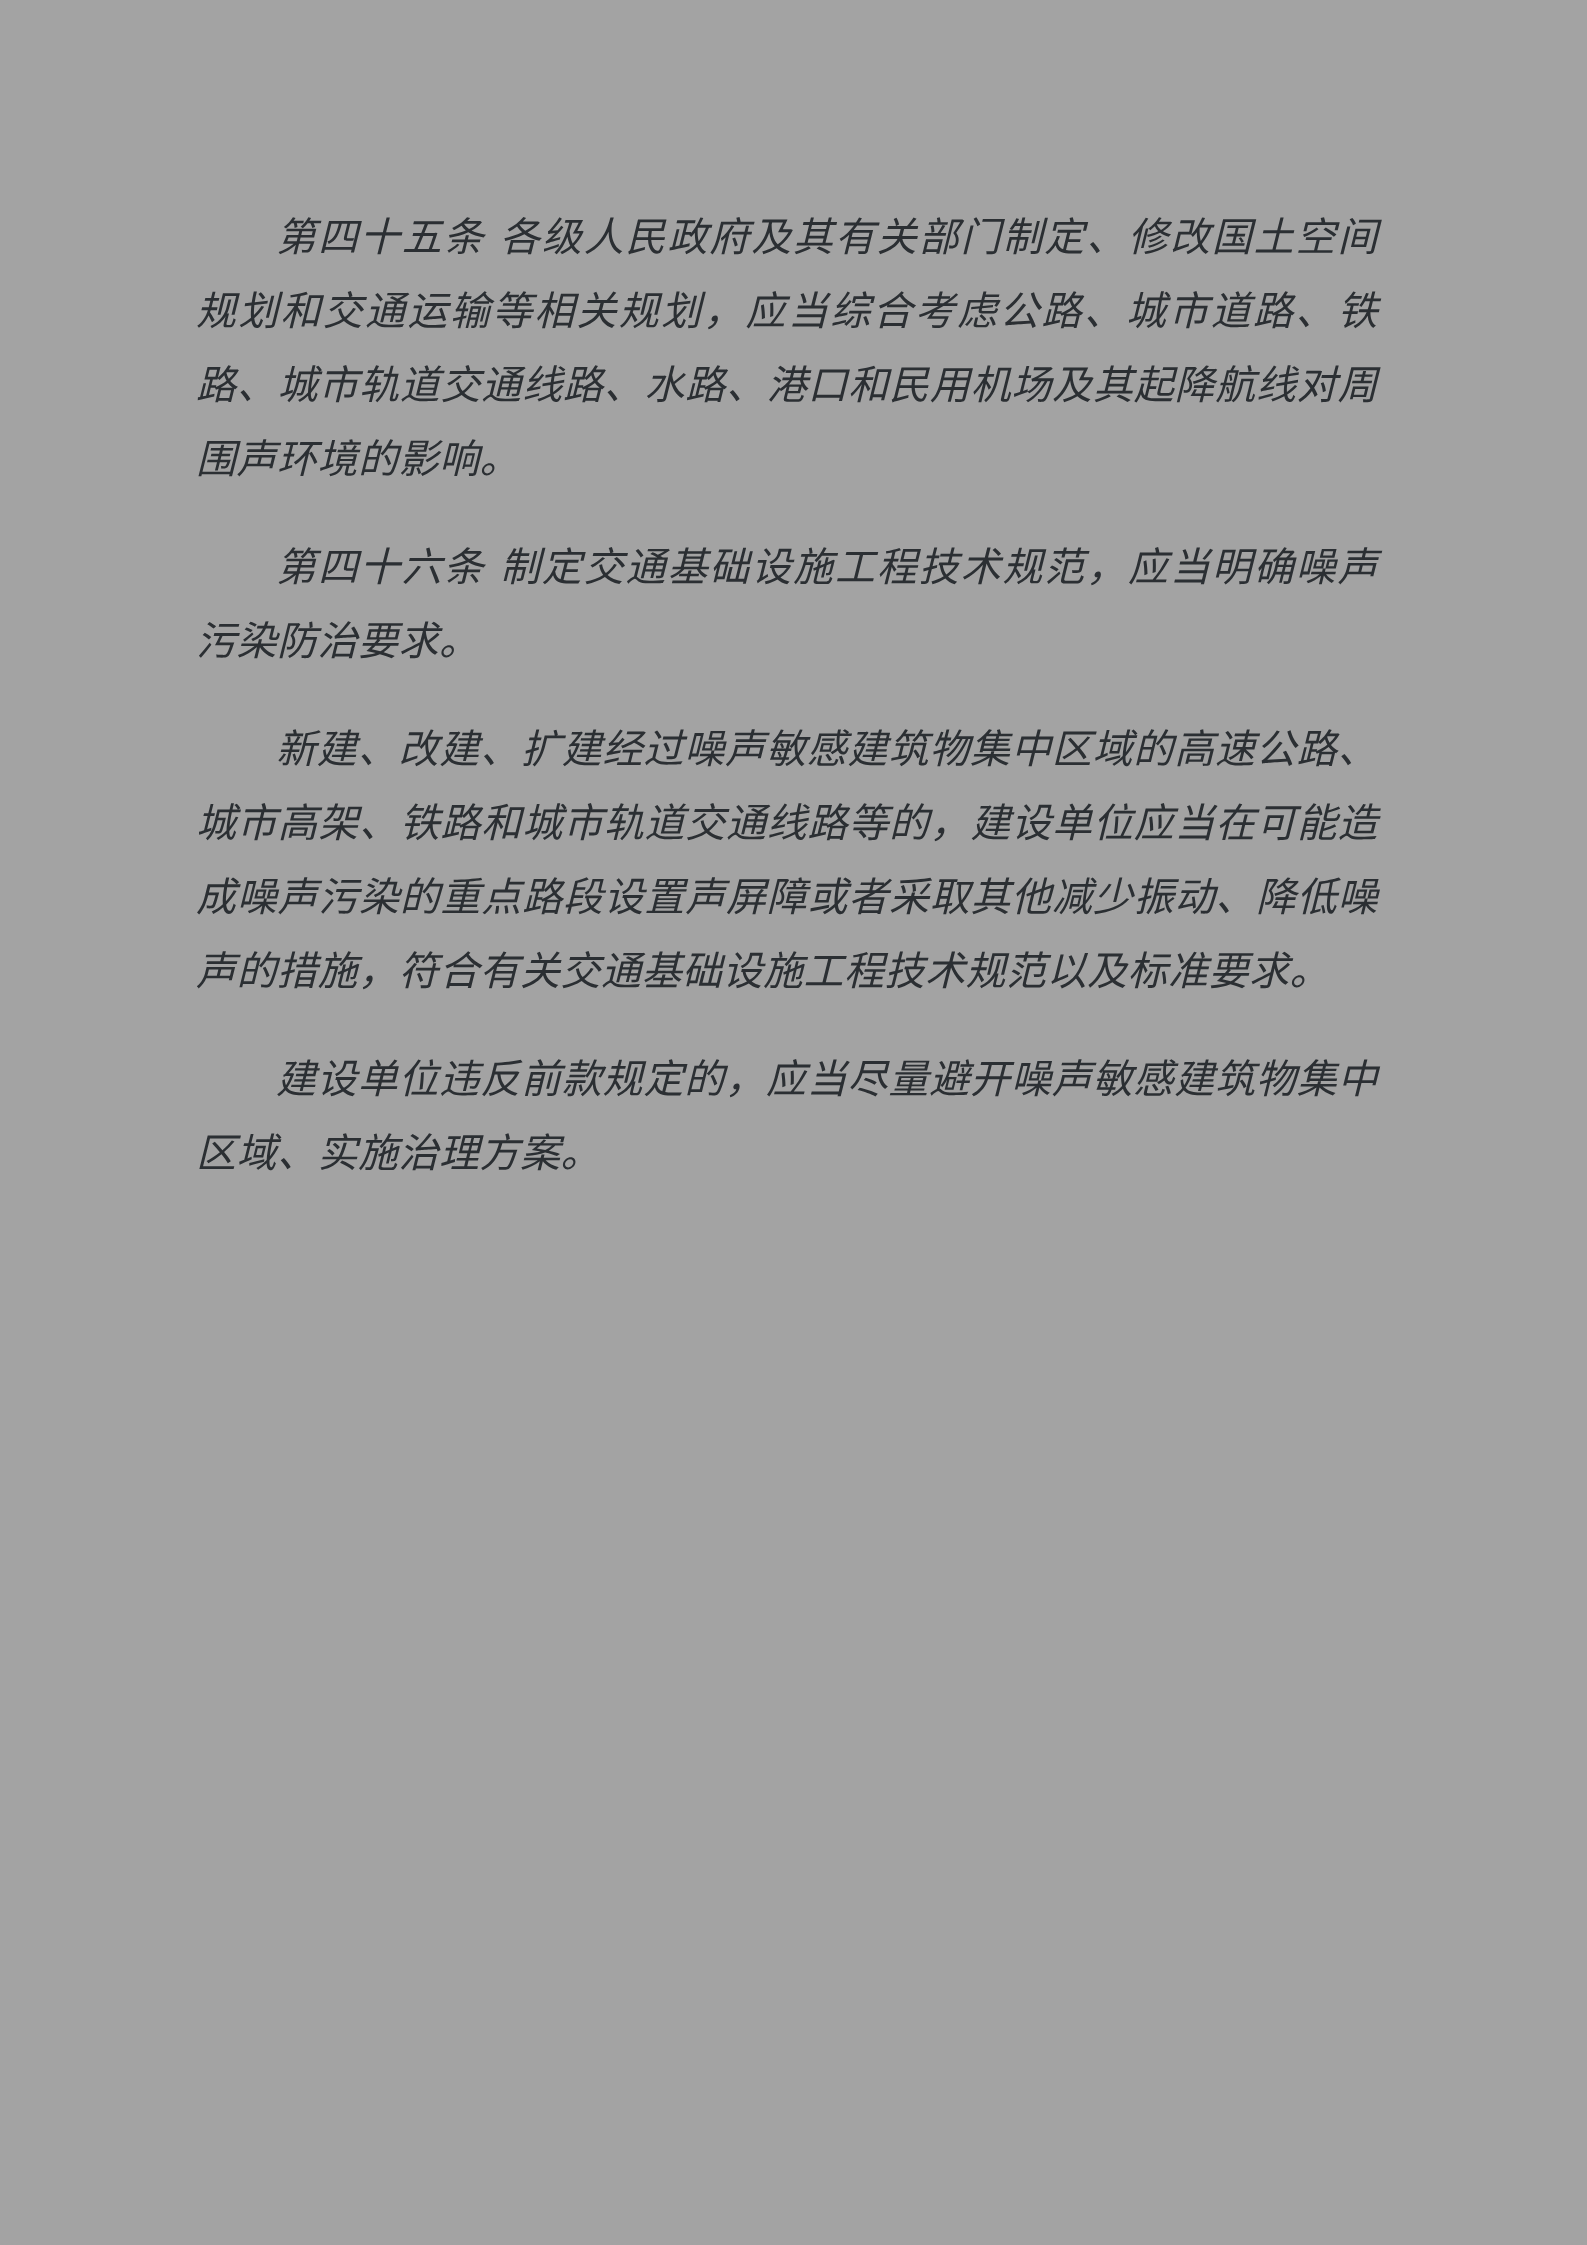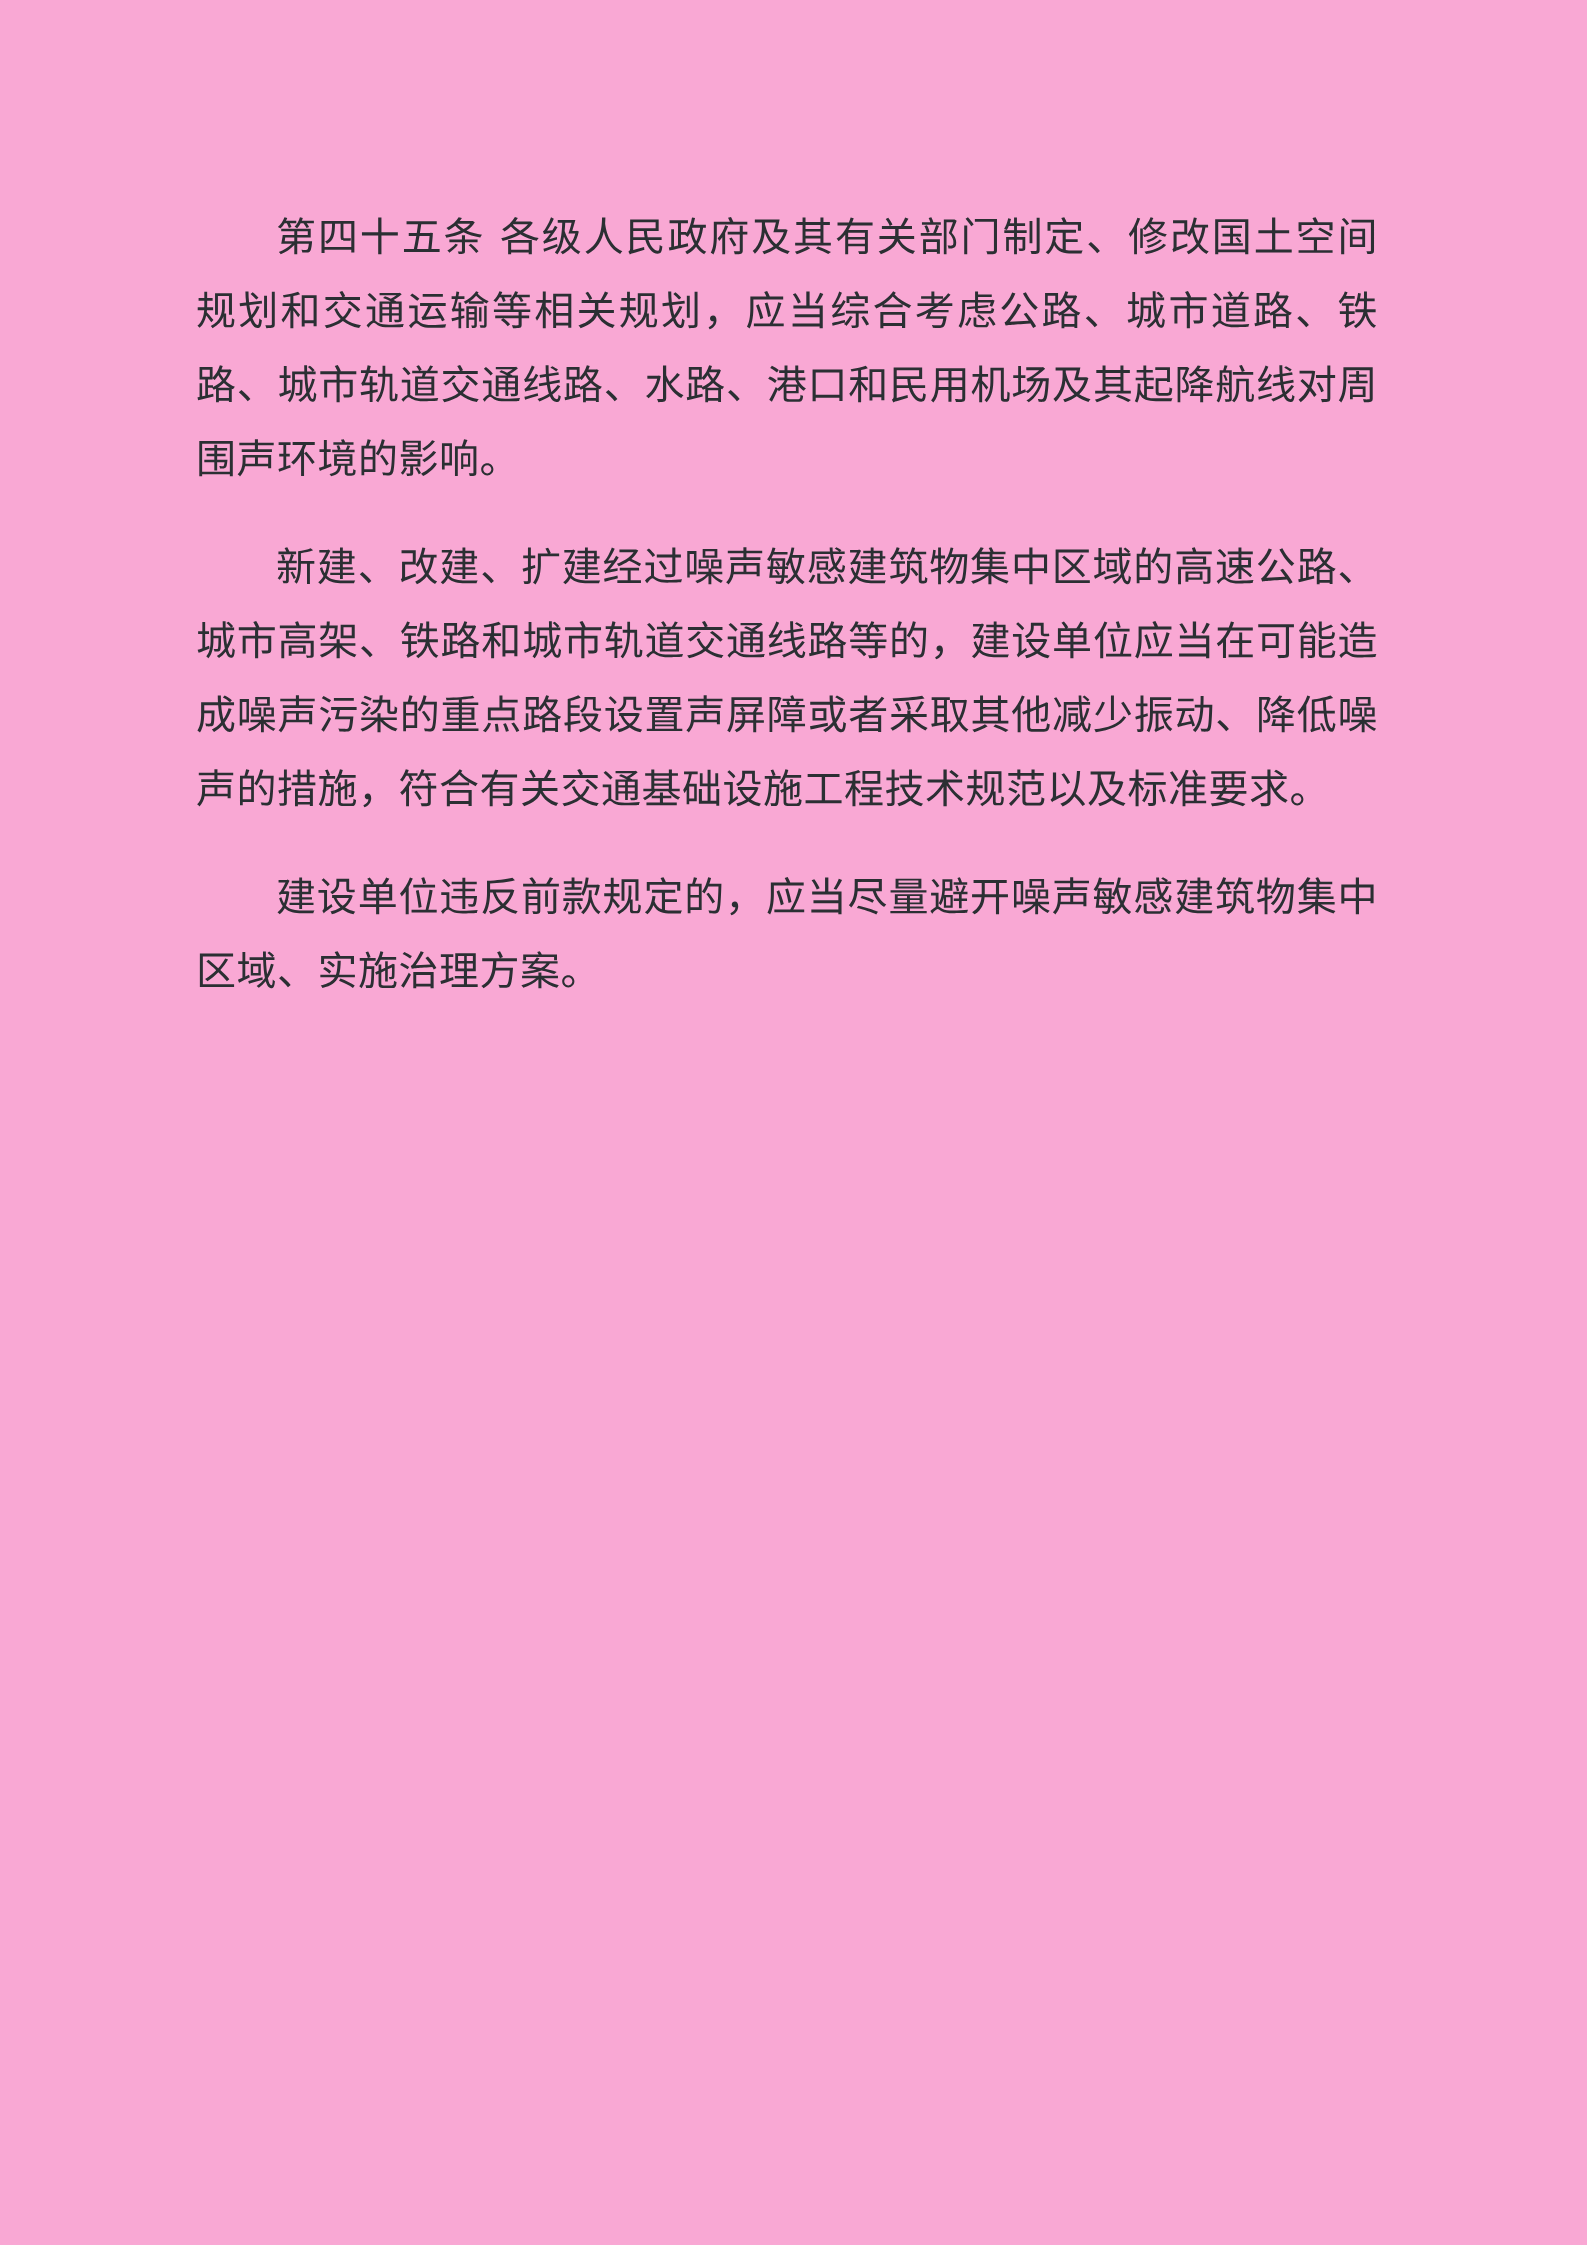--- a/index.html
+++ b/index.html
@@ -5,23 +5,24 @@
   html, body {
     margin: 0;
     padding: 0;
     background: #ffffff;
   }
   .page {
     position: relative;
     width: 1587px;
     height: 2245px;
     margin: 0 auto;
-    background: #f9a8d4;
+    background: #a3a3a3;
     box-sizing: border-box;
     overflow: hidden;
+    font-style: italic;
   }
   .content {
     position: absolute;
     left: 196px;
     top: 200px;
     width: 1182px;
   }
   .para {
     font-family: "DejaVu Serif", "Liberation Serif", serif;
     font-size: 40px;
@@ -37,16 +38,17 @@
   .para:last-child {
     margin-bottom: 0;
   }
 </style>
 </head>
 <body>
 
 <div class="page">
   <div class="content">
     <p class="para">第四十五条 各级人民政府及其有关部门制定、修改国土空间规划和交通运输等相关规划，应当综合考虑公路、城市道路、铁路、城市轨道交通线路、水路、港口和民用机场及其起降航线对周围声环境的影响。</p>
+    <p class="para">第四十六条 制定交通基础设施工程技术规范，应当明确噪声污染防治要求。</p>
     <p class="para">新建、改建、扩建经过噪声敏感建筑物集中区域的高速公路、城市高架、铁路和城市轨道交通线路等的，建设单位应当在可能造成噪声污染的重点路段设置声屏障或者采取其他减少振动、降低噪声的措施，符合有关交通基础设施工程技术规范以及标准要求。</p>
     <p class="para">建设单位违反前款规定的，应当尽量避开噪声敏感建筑物集中区域、实施治理方案。</p>
   </div>
 </div>
 
 </body></html>

